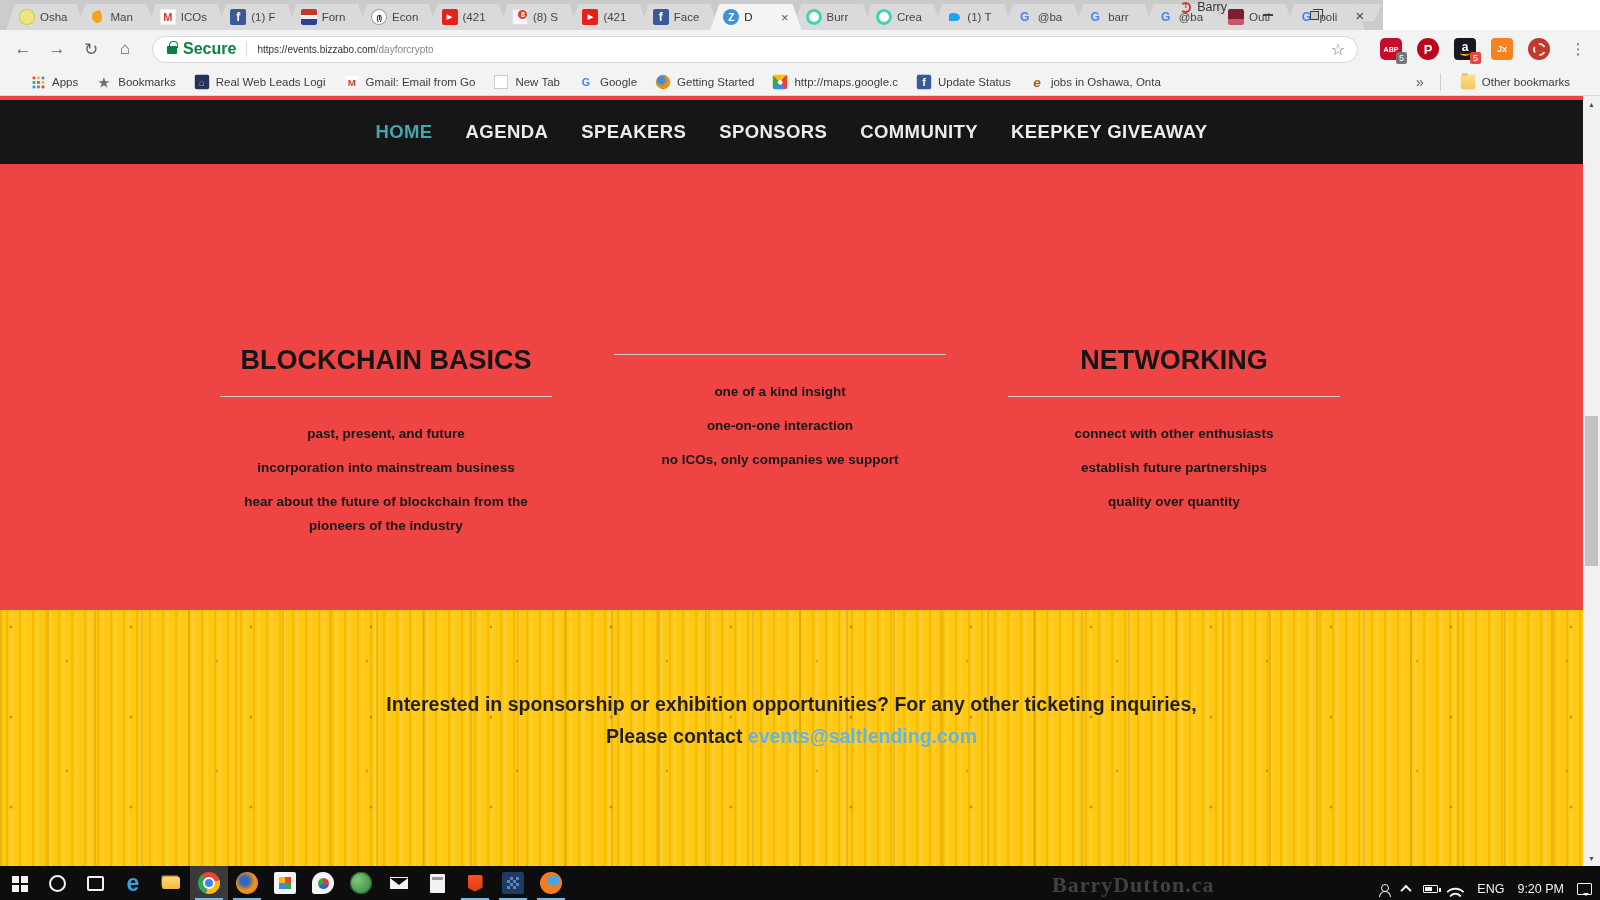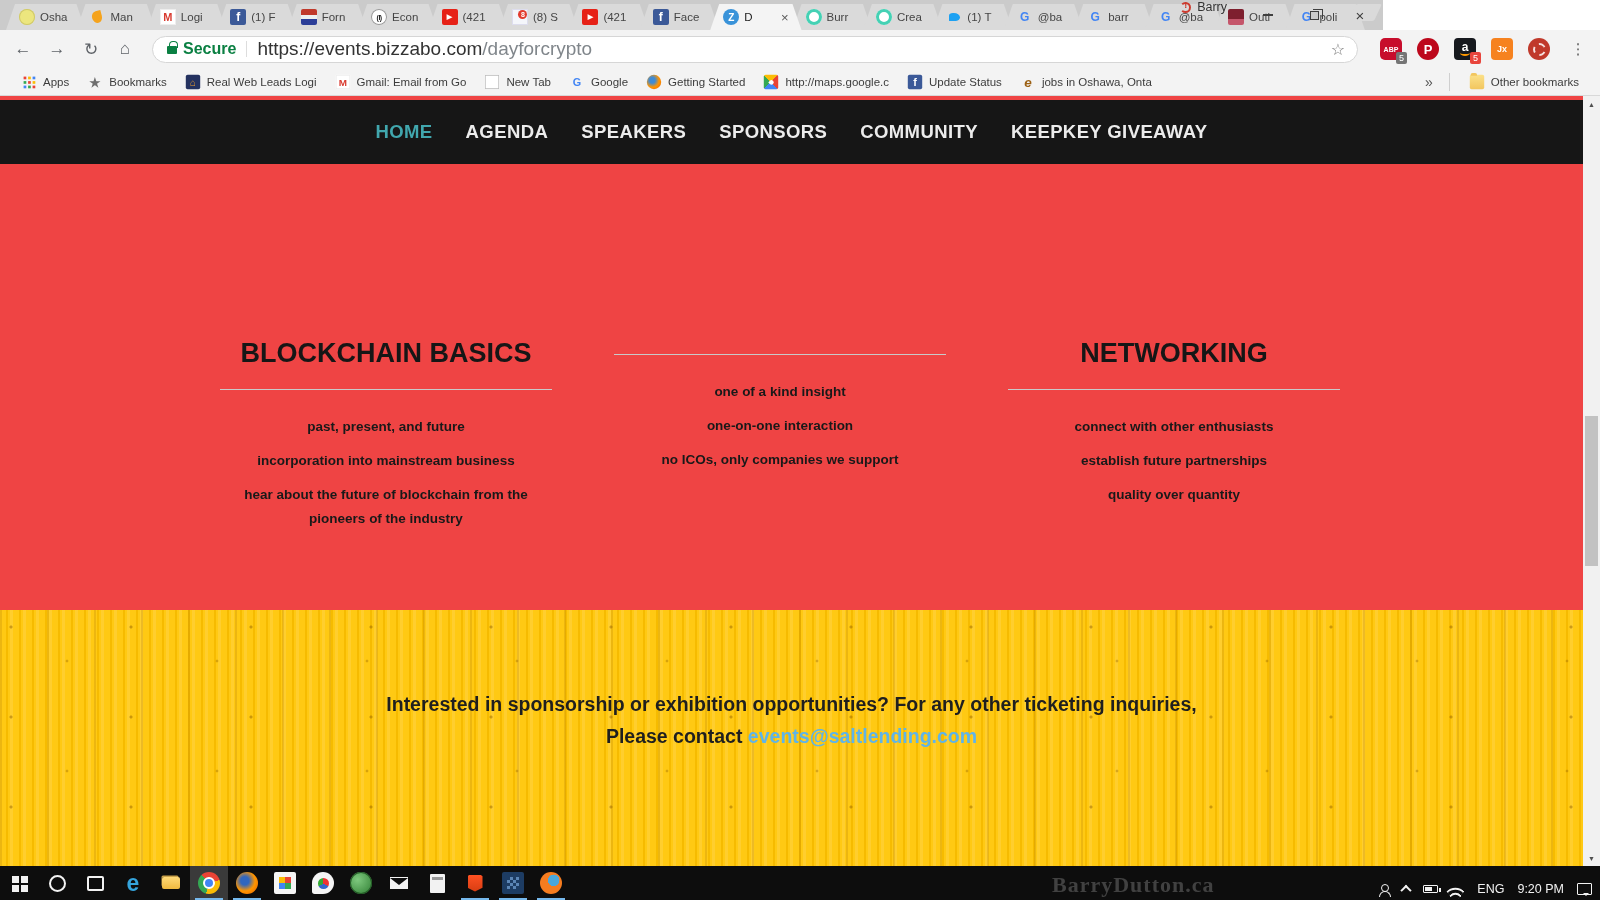--- a/index.html
+++ b/index.html
@@ -72,21 +72,21 @@
     display:flex;align-items:center;padding:0 10px;gap:8px}
   .navbtn{width:26px;height:26px;display:flex;align-items:center;justify-content:center;
     font-size:17px;color:#5f6368;flex:none}
   .omnibox{flex:1 1 auto;height:27px;background:#fff;border:1px solid #d6d6d6;border-radius:14px;
     display:flex;align-items:center;padding:0 12px;margin:0 6px}
   .lock{width:10px;height:8px;background:#0b8043;border-radius:1px;position:relative;margin:2px 6px 0 2px;flex:none}
   .lock::before{content:"";position:absolute;top:-5px;left:1.5px;width:7px;height:6px;
     border:1.5px solid #0b8043;border-bottom:none;border-radius:4px 4px 0 0}
   .secure-label{color:#0b8043;font-size:16px;font-weight:600}
   .omni-sep{width:1px;height:16px;background:#ddd;margin:0 10px;flex:none}
-  .url{font-size:19px;white-space:nowrap;overflow:hidden;flex:1 1 auto}
+  .url{font-size:10px;white-space:nowrap;overflow:hidden;flex:1 1 auto}
   .url .host{color:#333}
   .url .path{color:#80868b}
   .omni-star{font-size:16px;color:#767676;flex:none;margin-left:8px}
   .ext-row{display:flex;align-items:center;gap:15px;margin:0 8px;flex:none}
   .ext{width:22px;height:22px;position:relative;display:flex;align-items:center;justify-content:center}
   .ext .badge{position:absolute;right:-5px;bottom:-4px;min-width:11px;height:12px;font-size:9px;
     line-height:12px;color:#fff;text-align:center;padding:0 2px;border-radius:2px}
   .badge-gray{background:#757575}
   .badge-red{background:#e8453c}
   .e-abp{background:#c70d2c;border-radius:5px}
@@ -99,37 +99,37 @@
     border-bottom:2px solid #ff9900;border-radius:50%}
   .e-jx{background:#f6821f;border-radius:4px}
   .e-jx::before{content:"Jx";color:#fff;font-size:9px;font-weight:800}
   .e-reddial{background:#c0392b;border-radius:50%}
   .e-reddial::before{content:"";width:9px;height:9px;border:2px dashed rgba(255,255,255,.85);border-radius:50%}
   .ext::before{display:flex;align-items:center;justify-content:center}
   .menu-dots{font-size:15px;color:#616161;letter-spacing:0;flex:none;width:24px;text-align:center}
 
   
   .bookmarksbar{position:absolute;top:68px;left:0;width:1600px;height:28px;background:#f3f3f3;
-    border-bottom:1px solid #d8d8d8;display:flex;align-items:center;padding:0 12px;font-size:11.5px;color:#3c3c3c}
+    border-bottom:1px solid #d8d8d8;display:flex;align-items:center;padding:0 21px;font-size:11.5px;color:#3c3c3c}
   .bm-items{display:flex;align-items:center;flex:1 1 auto;min-width:0}
   .bm{display:flex;align-items:center;gap:6px;padding:0 9px;white-space:nowrap;height:24px}
   .bm .fav{transform:scale(.9)}
   .bm-right{display:flex;align-items:center;gap:10px;flex:none}
   .bm-chevron{font-size:14px;color:#555;padding:0 6px}
   .bm-vsep{width:1px;height:18px;background:#cfcfcf}
 
   
   .viewport{position:absolute;top:96px;left:0;width:1583px;height:770px;background:#ef4444;overflow:hidden}
   .site-nav{margin-top:4px;height:64px;background:#161616;display:flex;align-items:center;justify-content:center;gap:33px}
   .nav-link{font-size:18.5px;font-weight:600;letter-spacing:.4px;color:#ececec}
   .nav-link.nav-active{color:#41a7ae}
 
   .columns{position:absolute;top:238px;left:0;width:1560px;display:flex;justify-content:center;gap:62px}
   .col{width:332px;text-align:center}
-  .col-h{margin:4px;font-size:27px;font-weight:800;color:#161616;letter-spacing:0}
+  .col-h{margin:11px;font-size:27px;font-weight:800;color:#161616;letter-spacing:0}
   .col-rule{margin-top:20px;border-top:1px solid #c9c9c9}
   .col-items{margin-top:25px}
   .col-item{font-size:13.5px;font-weight:700;color:#191919;line-height:24px;margin-bottom:10px}
 
   .banner{position:absolute;top:514px;left:0;width:100%;height:256px;
     background-color:#ffc60d;
     background-image:
       radial-gradient(circle at 11px 17px, rgba(140,90,0,.45) 1.3px, transparent 1.8px),
       radial-gradient(circle at 67px 51px, rgba(140,90,0,.35) 1.2px, transparent 1.7px),
       repeating-linear-gradient(90deg, rgba(150,95,0,.18) 0 2px, transparent 2px 47px),
@@ -206,21 +206,21 @@
       </div>
 
       <div class="tab">
         <span class="fav i-leaf"></span>
         <span class="tab-title">Man</span>
 
       </div>
 
       <div class="tab">
         <span class="fav i-gmail"></span>
-        <span class="tab-title">Logi</span>
+        <span class="tab-title">ICOs</span>
 
       </div>
 
       <div class="tab">
         <span class="fav i-facebook"></span>
         <span class="tab-title">(1) F</span>
 
       </div>
 
       <div class="tab">

